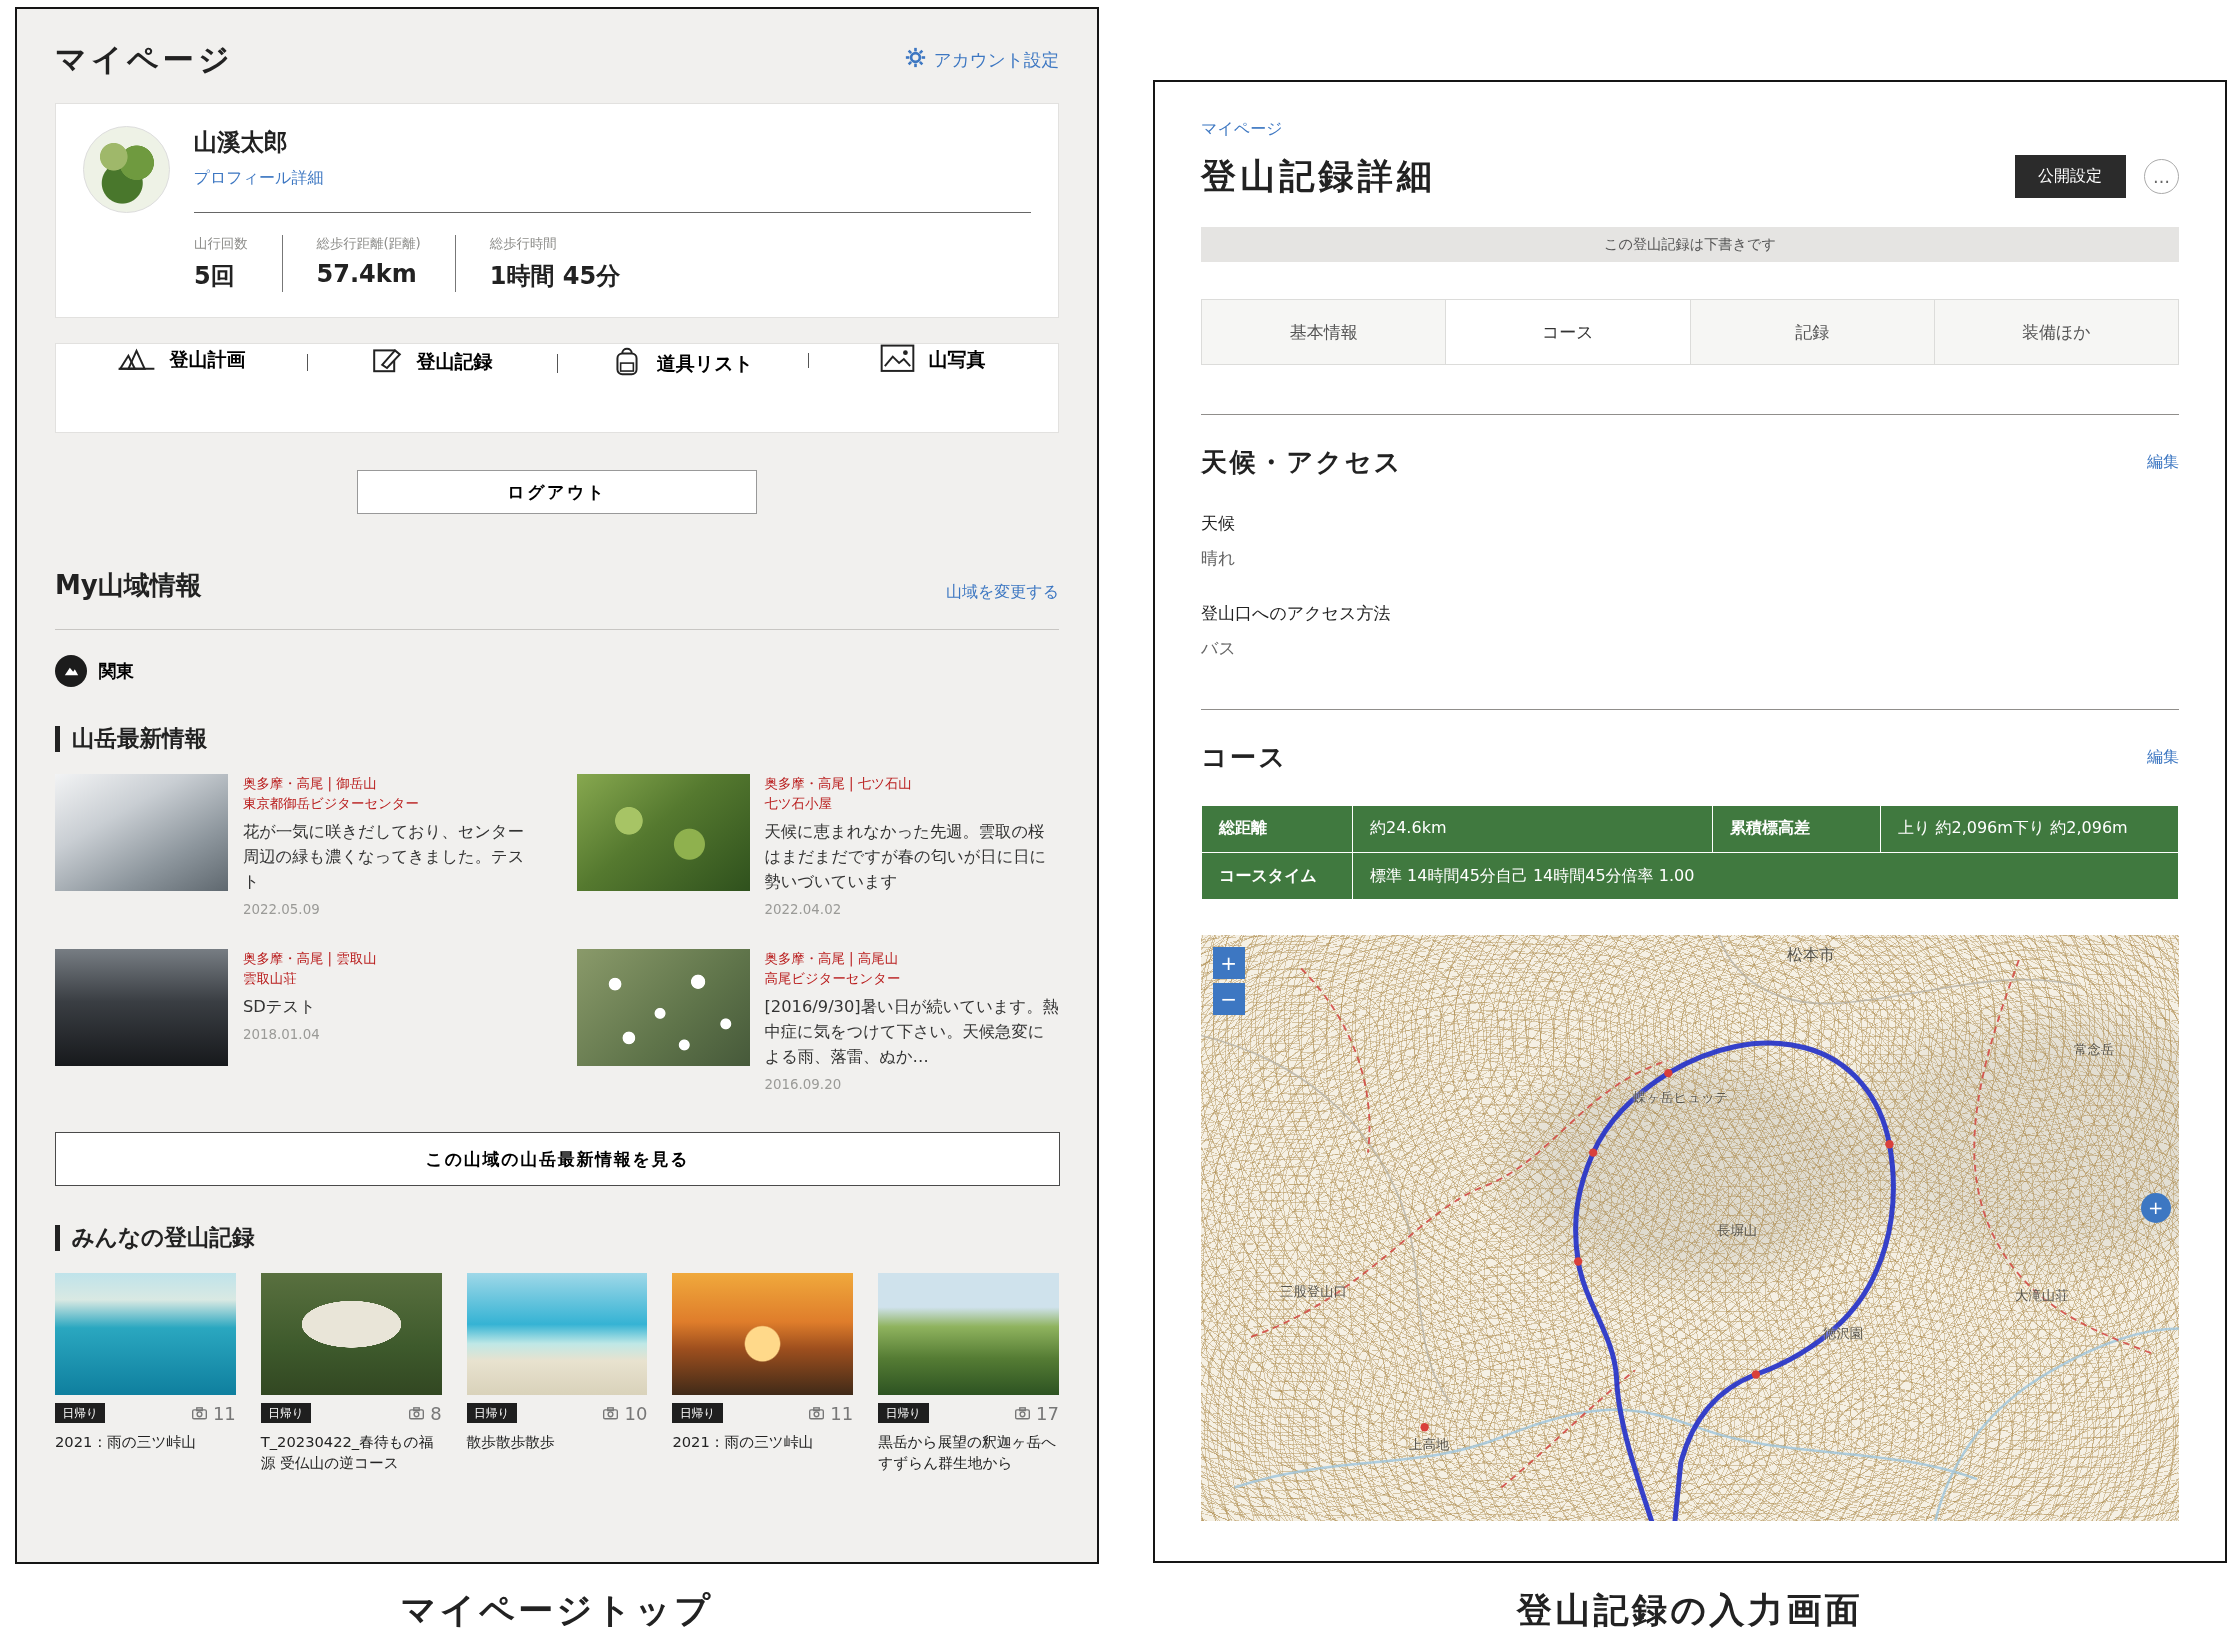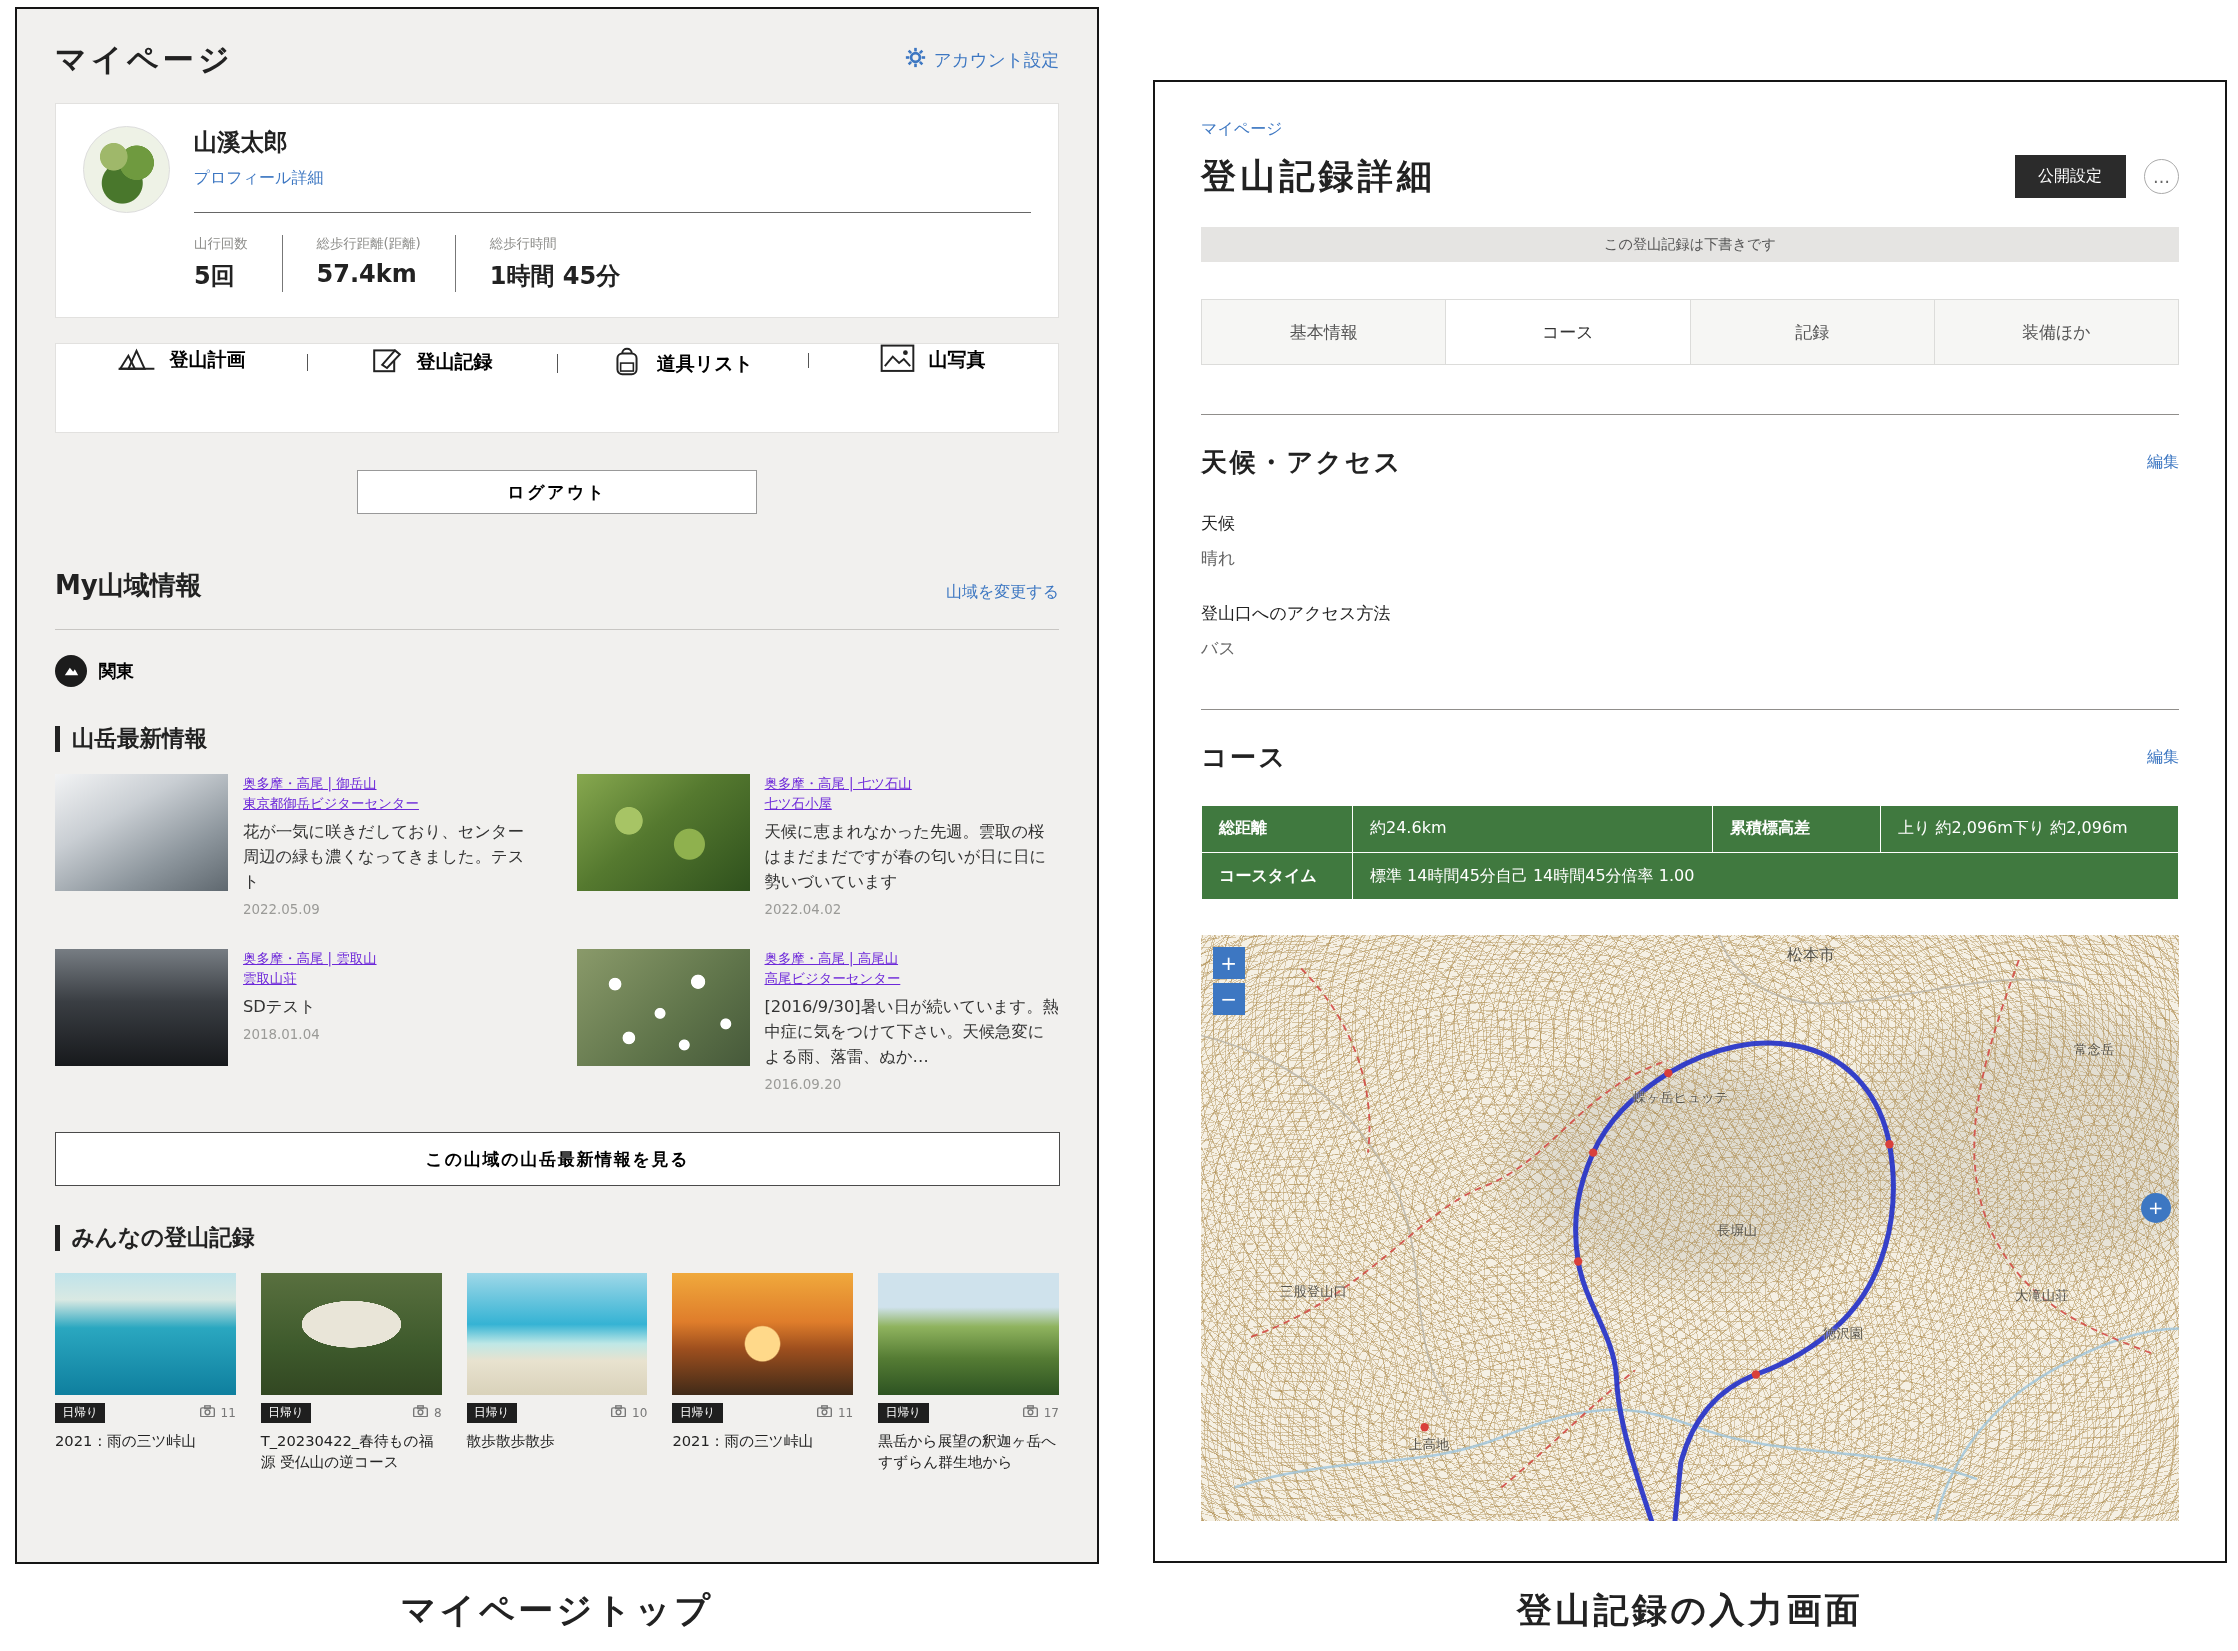--- a/index.html
+++ b/index.html
@@ -38,30 +38,30 @@
 .section-head{display:flex;justify-content:space-between;align-items:flex-end;margin:54px 38px 0;padding-bottom:26px;border-bottom:1.7px solid #c8c6c3;}
 .section-title{font-size:26px;font-weight:bold;}
 .small-link{font-size:16px;}
 .region-row{display:flex;align-items:center;gap:11.7px;margin:25px 38px 0;font-size:17.6px;font-weight:bold;background:none;border:none;}
 .globe{width:32px;height:32px;border-radius:50%;background:#1c1c1c;display:flex;align-items:center;justify-content:center;}
 .bar-title{margin:39px 38px 22px;font-size:22.6px;font-weight:bold;border-left:5px solid #222;padding-left:11.7px;line-height:1.15;}
 .news-grid{margin:0 38px;display:grid;grid-template-columns:1fr 1fr;column-gap:39px;row-gap:32px;}
 .news-item{display:flex;gap:15px;cursor:pointer;}
 .news-thumb{width:173px;height:117px;flex-shrink:0;}
 .news-text{flex:1;min-width:0;}
-.news-meta{font-size:13.4px;color:#6d28d9;line-height:1.45;text-decoration:underline;}
+.news-meta{font-size:13.4px;color:#b91c1c;line-height:1.45;}
 .news-body{font-size:16.3px;color:#333;line-height:1.55;margin-top:5.9px;}
 .news-date{font-size:13.4px;color:#9a9a97;margin-top:7.5px;}
 .more-btn{display:block;margin:40px 38px 0;width:calc(100% - 75px);height:54px;background:#fff;border:1.7px solid #4a4a4a;font-size:17px;font-weight:bold;letter-spacing:1.7px;}
 .records-grid{margin:20px 38px 0;display:grid;grid-template-columns:repeat(5,1fr);gap:25px;}
 .record-card{cursor:pointer;}
 .record-thumb{width:100%;height:122px;}
 .record-info{display:flex;justify-content:space-between;align-items:center;margin-top:7.5px;}
 .badge{background:#1f1f1f;color:#fff;font-size:11.7px;padding:2.5px 7.5px;}
-.photo-count{display:flex;align-items:center;gap:6px;color:#777;font-size:12px;}
+.photo-count{display:flex;align-items:center;gap:6px;color:#777;font-size:18px;}
 .record-title{font-size:14.7px;line-height:1.45;margin-top:7.5px;color:#222;}
 
 
 .th-snow{background:linear-gradient(150deg,#f2f3f4 0%,#c9ced3 35%,#8d969d 70%,#5f686f 100%);}
 .th-leaves{background:radial-gradient(circle at 30% 40%,#a7c465 0 13.4px,rgba(0,0,0,0) 14.2px),radial-gradient(circle at 65% 60%,#8fb14e 0 15px,rgba(0,0,0,0) 16px),linear-gradient(140deg,#87a84f 0%,#55792f 45%,#2f511d 100%);}
 .th-dark{background:linear-gradient(180deg,#777d83 0%,#3a3e43 45%,#17191c 100%);}
 .th-flowers{background:radial-gradient(circle at 22% 30%,#fff 0 5.9px,rgba(0,0,0,0) 6.7px),radial-gradient(circle at 48% 55%,#fff 0 5px,rgba(0,0,0,0) 5.9px),radial-gradient(circle at 70% 28%,#fff 0 6.7px,rgba(0,0,0,0) 7.5px),radial-gradient(circle at 86% 64%,#fff 0 5px,rgba(0,0,0,0) 5.9px),radial-gradient(circle at 30% 76%,#fff 0 5.9px,rgba(0,0,0,0) 6.7px),radial-gradient(circle at 62% 82%,#fff 0 5px,rgba(0,0,0,0) 5.9px),linear-gradient(135deg,#8a9a6a 0%,#5f744a 60%,#46593a 100%);}
 .th-sea1{background:linear-gradient(180deg,#bfe3ea 0%,#d9e9e3 22%,#2aa7c0 45%,#0f7f9e 100%);}
 .th-mushroom{background:radial-gradient(ellipse 50px 23.5px at 50% 42%,#e9e5d8 0 99%,rgba(0,0,0,0) 100%),linear-gradient(180deg,#59703f 0%,#3e5a2c 60%,#324722 100%);}
 .th-beach{background:linear-gradient(180deg,#9fd8e8 0%,#35b3d4 42%,#bfe8e6 58%,#e8e2cf 72%,#d9d2ba 100%);}

